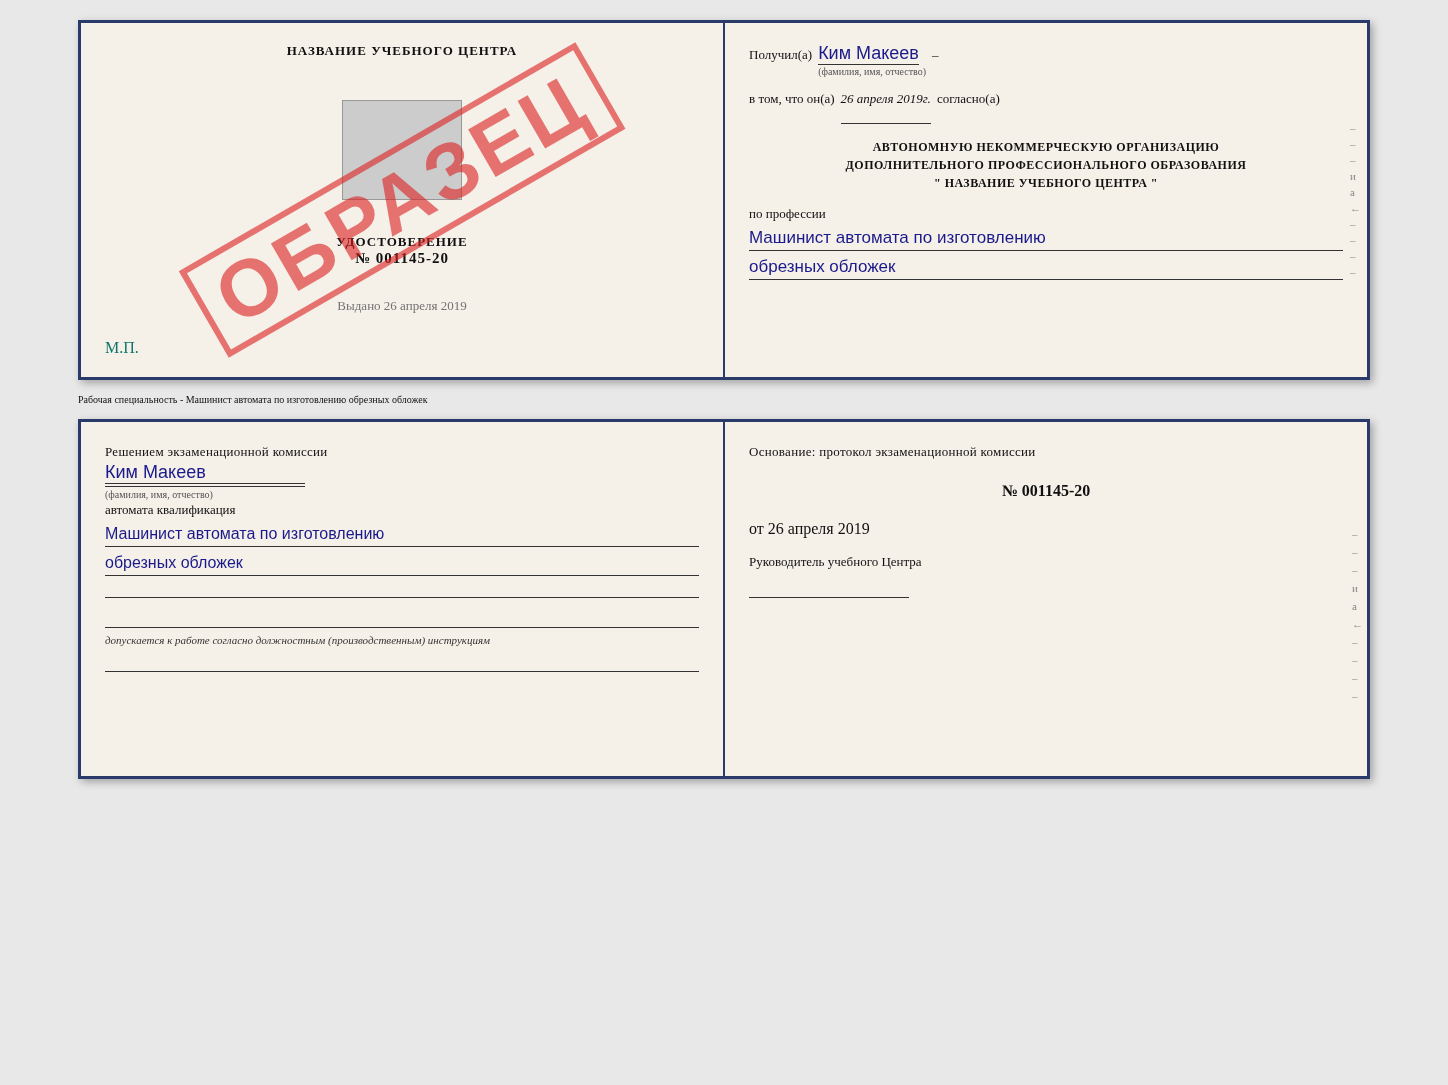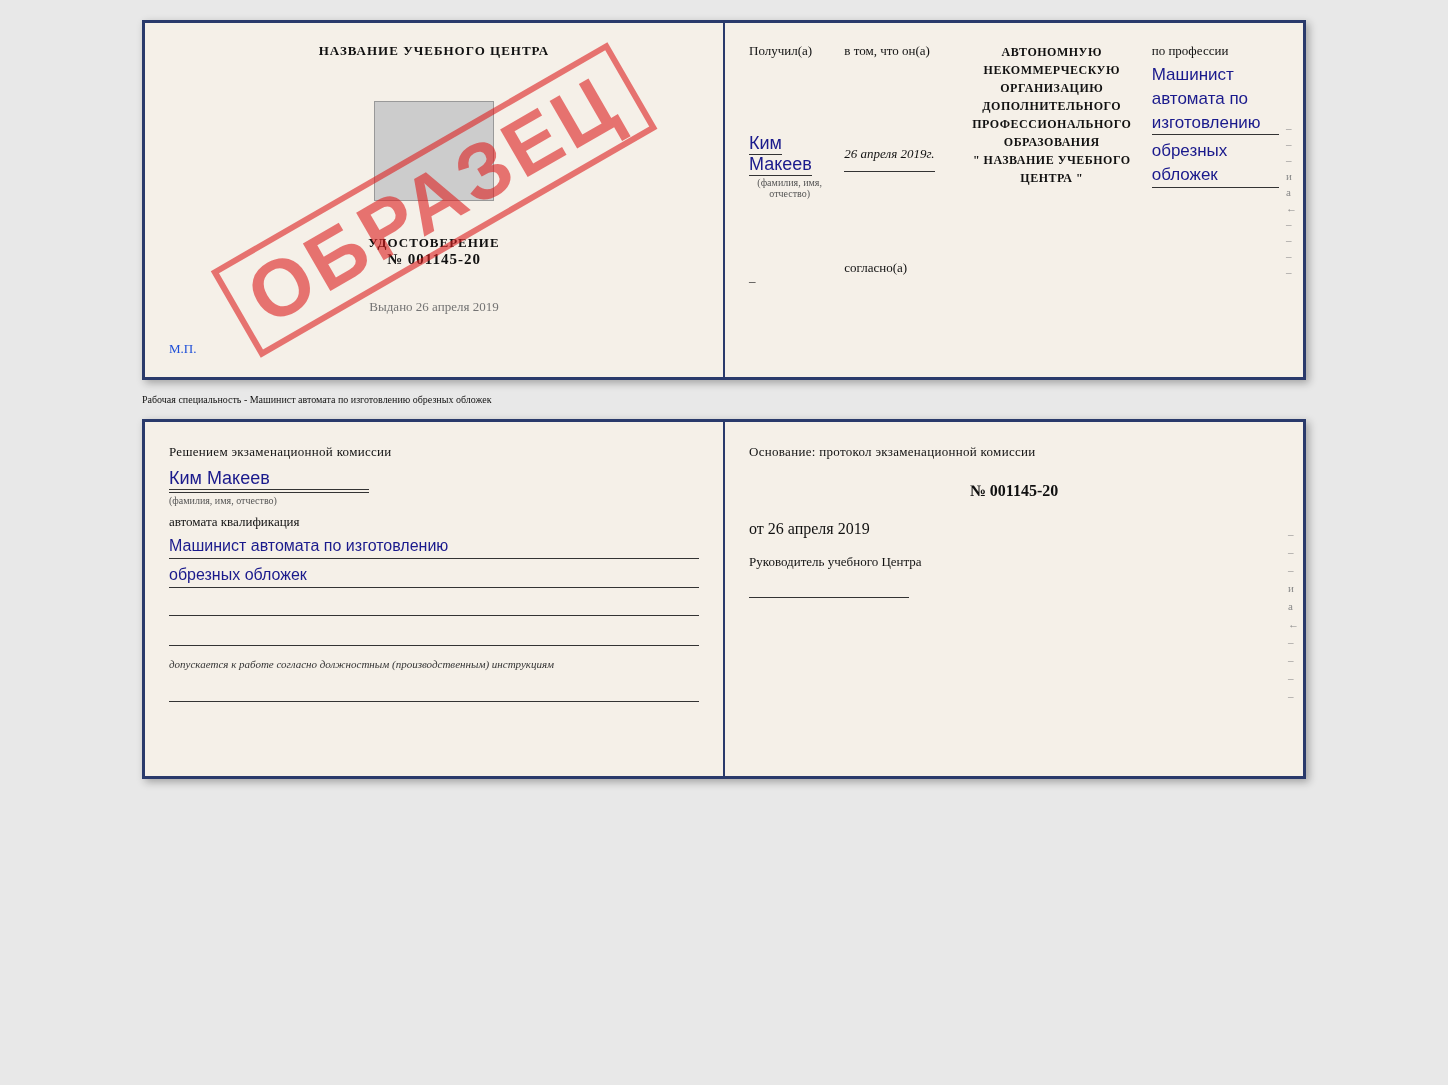--- a/index.html
+++ b/index.html
@@ -13,21 +13,21 @@
       align-items: center;
       padding: 20px;
       gap: 18px;
     }
 
     .document-container {
       display: flex;
       flex-direction: column;
       align-items: flex-start;
       gap: 10px;
-      width: 1164px;
+      width: 1292px;
     }
 
     
     .doc-top {
       display: flex;
       width: 100%;
       background: #f5f0e8;
       border: 3px solid #2a3a6b;
       box-shadow: 3px 3px 8px rgba(0,0,0,0.3);
       min-height: 360px;
@@ -42,21 +42,21 @@
     .doc-left {
       border-right: 2px solid #2a3a6b;
       display: flex;
       flex-direction: column;
       align-items: center;
       justify-content: space-between;
     }
 
     .doc-right {
       display: flex;
-      flex-direction: row;
+      flex-direction: column;
       gap: 14px;
     }
 
     .school-name-header {
       font-size: 13px;
       font-weight: bold;
       letter-spacing: 1px;
       text-align: center;
       color: #111;
       margin-bottom: 8px;
@@ -84,22 +84,22 @@
       letter-spacing: 1px;
     }
 
     .vydano-line {
       font-size: 13px;
       color: #737373;
       margin-top: 6px;
     }
 
     .mp-line {
-      font-size: 13px;
-      color: #1d4ed8;
+      font-size: 16px;
+      color: #0f766e;
       margin-top: 0;
       align-self: flex-start;
     }
 
     
     .watermark-container {
       position: absolute;
       top: 50%;
       left: 50%;
       transform: translate(-50%, -50%) rotate(-30deg);
@@ -151,21 +151,21 @@
       color: #111;
       display: flex;
       align-items: baseline;
       gap: 6px;
       flex-wrap: wrap;
     }
 
     .date-value {
       font-style: italic;
       border-bottom: 1px solid #333;
-      padding-bottom: 9px;
+      padding-bottom: 16px;
       font-size: 13px;
     }
 
     .org-block {
       font-size: 12px;
       text-align: center;
       line-height: 1.5;
       font-weight: bold;
       letter-spacing: 0.5px;
       color: #111;
@@ -219,21 +219,21 @@
     .doc-bottom-left, .doc-bottom-right {
       flex: 1;
       padding: 20px 24px;
       position: relative;
     }
 
     .doc-bottom-left {
       border-right: 2px solid #2a3a6b;
       display: flex;
       flex-direction: column;
-      gap: 6px;
+      gap: 0;
     }
 
     .doc-bottom-right {
       display: flex;
       flex-direction: column;
       gap: 14px;
       border-radius: 17px;
     }
 
     .commission-title {

